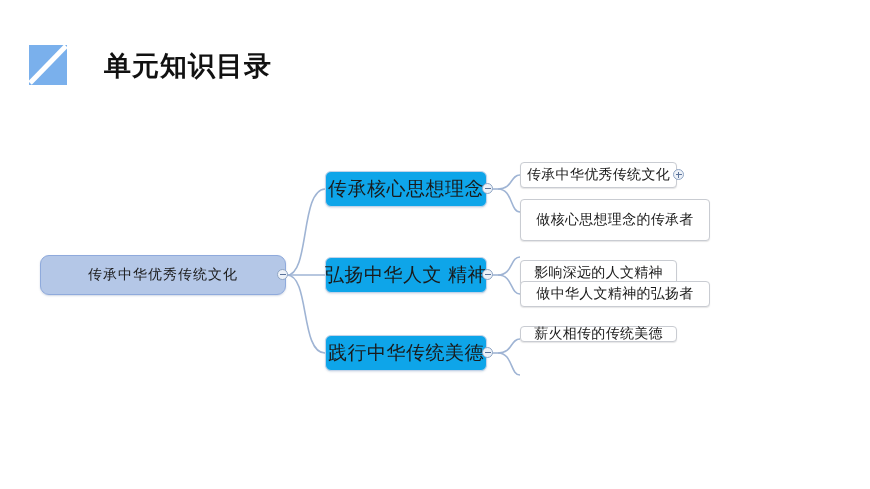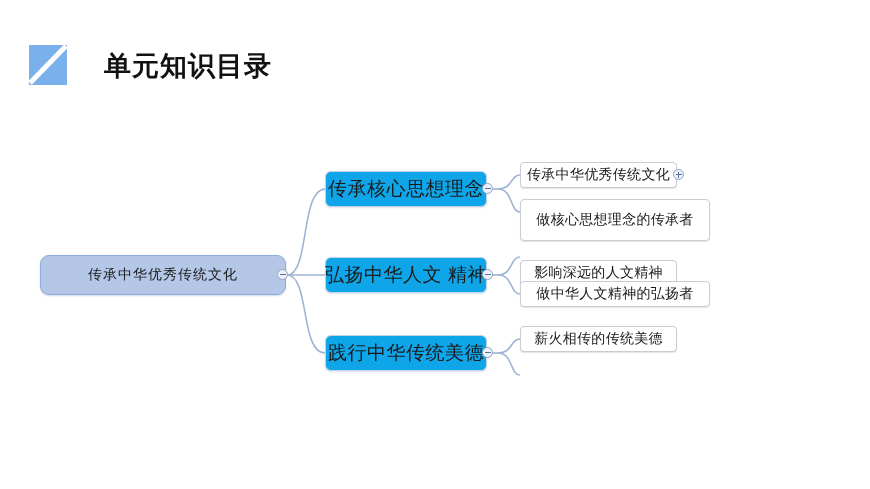--- a/index.html
+++ b/index.html
@@ -199,19 +199,19 @@
 
     <div class="node node-leaf" style="left:520px; top:281px; width:190px; height:26px;">
       <span>做中华人文精神的弘扬者</span>
     </div>
 
     <div class="node node-branch" style="left:325px; top:335px; width:162px; height:36px;">
       <span>践行中华传统美德</span>
     </div>
     <div class="toggle" style="left:482px; top:347px;"></div>
 
-    <div class="node node-leaf" style="left:520px; top:326px; width:157px; height:26px;font-family:Liberation Serif, serif;">
+    <div class="node node-leaf" style="left:520px; top:326px; width:157px; height:16px;font-family:Liberation Serif, serif;">
       <span>薪火相传的传统美德</span>
     </div>
 
 
   </div>
 </div>
 
 </body></html>

